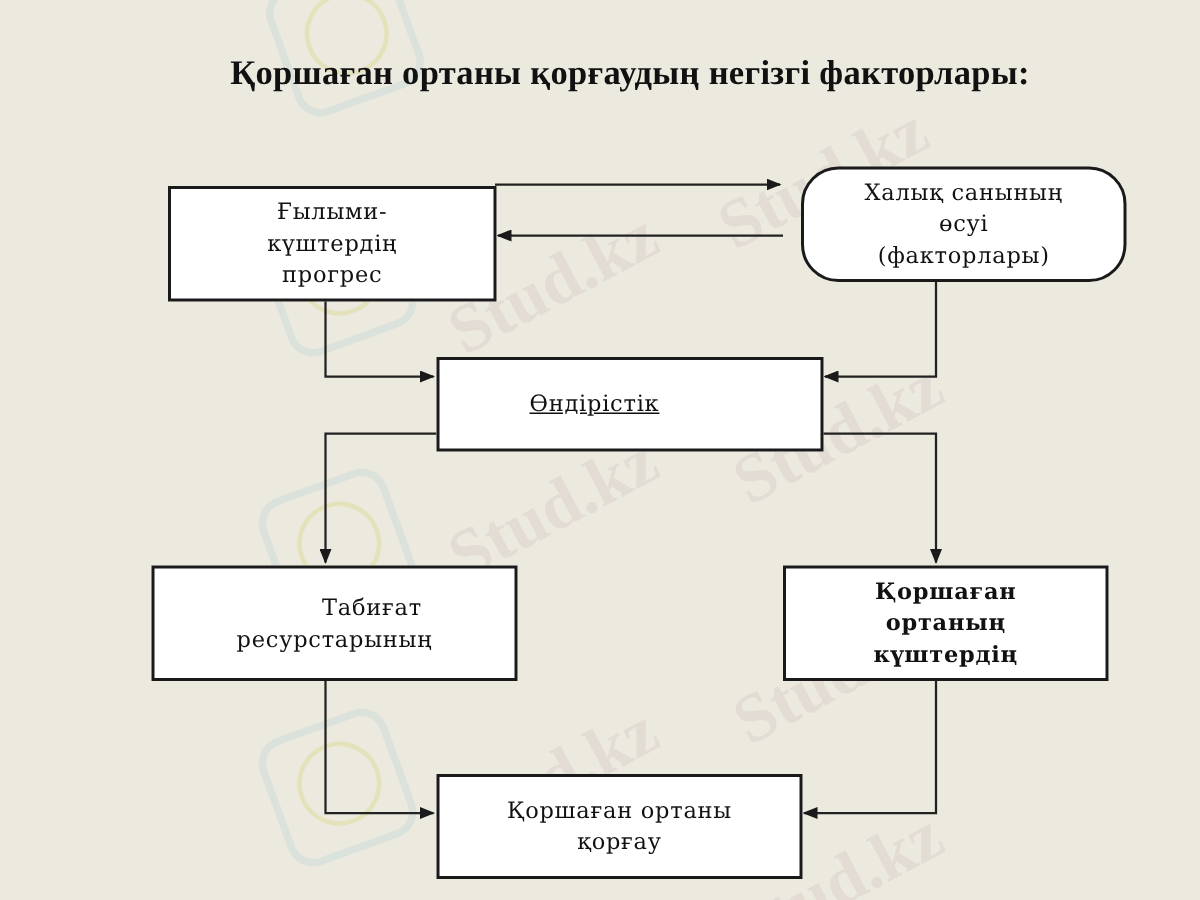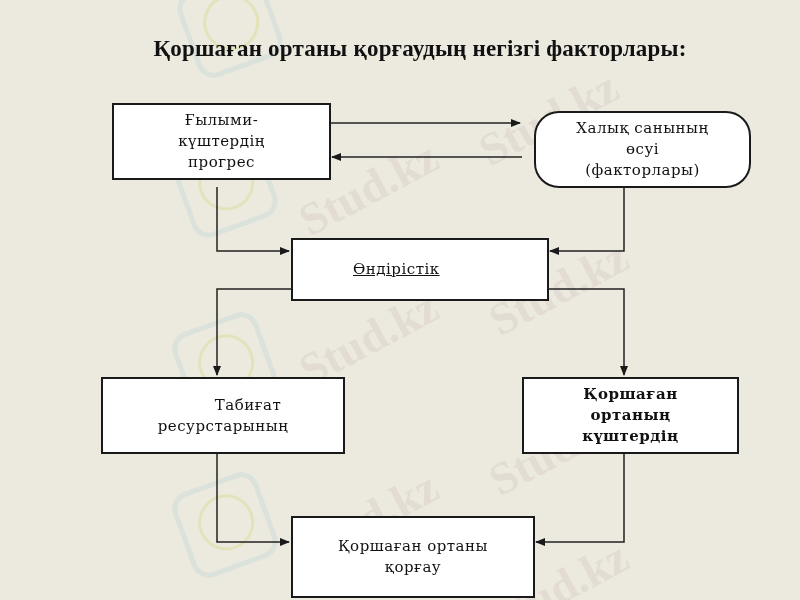--- a/index.html
+++ b/index.html
@@ -115,21 +115,21 @@
     <polyline points="291,289 217,289 217,375" marker-end="url(#arr)"></polyline>
 
     <polyline points="548,289 624,289 624,375" marker-end="url(#arr)"></polyline>
 
     <polyline points="217,453 217,542 289,542" marker-end="url(#arr)"></polyline>
 
     <polyline points="624,453 624,542 536,542" marker-end="url(#arr)"></polyline>
   </g>
 </svg>
 
-<div class="box" style="left:112px; top:103px; width:219px; height:77px;">
+<div class="box" style="left:112px; top:124px; width:219px; height:77px;">
   <span>Ғылыми-</span>
   <span>күштердің</span>
   <span>прогрес</span>
 </div>
 
 <div class="box" style="left:534px; top:111px; width:217px; height:77px;border-radius:25px;">
   <span>Халық санының</span>
   <span>өсуі</span>
   <span>(факторлары)</span>
 </div>
@@ -142,16 +142,16 @@
   <span style="padding-left:50px;margin-top:16px;">Табиғат</span>
   <span>ресурстарының</span>
 </div>
 
 <div class="box" style="left:522px; top:377px; width:217px; height:77px;font-weight:bold;">
   <span>Қоршаған</span>
   <span>ортаның</span>
   <span>күштердің</span>
 </div>
 
-<div class="box" style="left:291px; top:516px; width:244px; height:82px;">
+<div class="box" style="left:291px; top:516px; width:244px; height:70px;">
   <span>Қоршаған ортаны</span>
   <span>қорғау</span>
 </div>
 
 </body></html>

